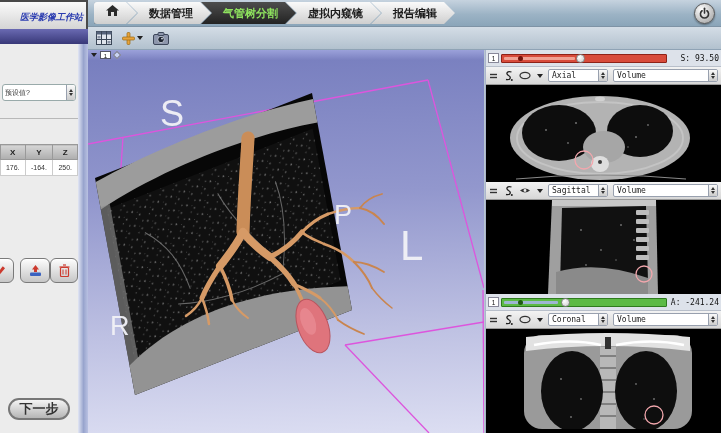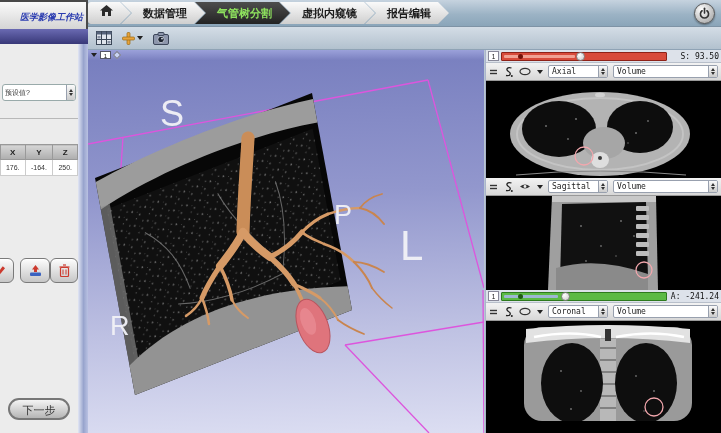--- a/index.html
+++ b/index.html
@@ -8,21 +8,21 @@
           font-family:"Liberation Sans",sans-serif;background:#b9c6d2;}
 
   
   .titleplate{position:absolute;left:0;top:0;width:88px;height:35px;
     background:linear-gradient(#fbfbfb,#cfcfcf);border:2px solid #4a4a4a;border-left:none;
     display:flex;align-items:center;justify-content:flex-end;padding-right:3px;overflow:hidden;}
   .titleplate span{font-family:"DejaVu Serif",serif;font-style:italic;font-weight:bold;
     font-size:9px;color:#2b3cb0;white-space:nowrap;}
   .topnav{position:absolute;left:88px;top:0;width:633px;height:27px;
     background:linear-gradient(#c6d3df,#9cb3c5 55%,#8aa5b9);
-    border-bottom:1px solid #7e93a5;display:flex;align-items:center;}
+    border-bottom:1px solid #7e93a5;display:flex;align-items:center;padding-left:6px;}
   .tab{position:relative;height:22px;line-height:22px;padding:0 18px 0 22px;
     font-size:11px;font-weight:bold;color:#1c1c1c;white-space:nowrap;
     background:linear-gradient(#fafafa,#cfcfcf);margin-left:-10px;
     clip-path:polygon(0 0,calc(100% - 11px) 0,100% 50%,calc(100% - 11px) 100%,0 100%,11px 50%);
     filter:drop-shadow(0 1px 1px rgba(0,0,0,.35));}
   .tab.first{margin-left:0;padding-left:12px;border-radius:3px 0 0 3px;
     clip-path:polygon(0 0,calc(100% - 11px) 0,100% 50%,calc(100% - 11px) 100%,0 100%);}
   .tab.active{background:linear-gradient(#4d4d4d,#232323);color:#8ee25e;}
   .powerbtn{position:absolute;right:6px;top:3px;width:21px;height:21px;border-radius:50%;
     background:radial-gradient(circle at 35% 30%,#ffffff,#c2c2c2 60%,#9a9a9a);
@@ -47,41 +47,41 @@
   .coords th{height:15px;background:linear-gradient(#d6d6d6,#adadad);border:1px solid #999;
     font-size:8px;color:#222;}
   .coords td{height:16px;background:#fff;border:1px solid #ccc;font-size:7px;color:#333;
     text-align:center;white-space:nowrap;overflow:hidden;}
   .btnrow{position:absolute;left:0;top:214px;width:78px;height:27px;}
   .sqbtn{position:absolute;top:0;width:30px;height:25px;border:1px solid #7a7a7a;border-radius:6px;
     background:linear-gradient(#fdfdfd,#c6c6c6);display:flex;align-items:center;justify-content:center;
     box-shadow:inset 0 1px 0 #fff;}
   .nextbtn{position:absolute;left:8px;top:354px;width:62px;height:22px;border-radius:11px;
     background:linear-gradient(#f4f4f4,#b5b5b5);border:2px solid #777;
-    display:flex;align-items:flex-end;justify-content:center;font-size:11px;font-weight:normal;color:#333;}
+    display:flex;align-items:flex-end;justify-content:center;font-size:13px;font-weight:bold;color:#333;}
   .splitter{position:absolute;left:78px;top:44px;width:10px;height:389px;
     background:linear-gradient(90deg,#e2e6f4,#98a4cd 55%,#b9c1e2);}
 
   
   .view3d{position:absolute;left:88px;top:50px;width:396px;height:383px;
     background:linear-gradient(178deg,#767dbe 0%,#9297cd 38%,#bdc0e2 72%,#dcdef2 100%);}
   .v3strip{position:absolute;left:0;top:0;width:396px;height:10px;
     background:linear-gradient(#9ba1da,#7b81c0);display:flex;align-items:center;gap:3px;padding-left:3px;}
   .v3count{width:11px;height:8px;background:#fff;border:1px solid #556;font-size:6px;
     line-height:8px;text-align:center;color:#111;}
   .caret{width:0;height:0;border-left:3px solid transparent;border-right:3px solid transparent;
     border-top:4px solid #222;}
   .diamond{width:6px;height:6px;background:#c9d4f4;border:1px solid #778;transform:rotate(45deg);}
   .scene{position:absolute;left:0;top:0;}
 
   
   .rightpanel{position:absolute;left:485px;top:50px;width:236px;height:383px;
     border-left:1px solid #aab4cc;background:#000;display:flex;flex-direction:column;}
   .vblock{display:flex;flex-direction:column;}
-  .sliderrow{height:13px;display:flex;align-items:center;gap:2px;padding:0 2px;
+  .sliderrow{height:13px;display:flex;align-items:center;gap:2px;padding:8px 2px;
     background:#dde2ea;border-bottom:1px solid #b8bfca;}
   .cnt{width:11px;height:10px;background:#fff;border:1px solid #889;font-size:6.5px;
     line-height:9px;text-align:center;color:#111;}
   .sbar{flex:1;height:9px;position:relative;border:1px solid;border-radius:1px;}
   .sbar .track{position:absolute;left:2px;top:2px;height:3px;border-radius:1px;}
   .sbar .dot{position:absolute;left:10%;top:1.5px;width:5px;height:5px;border-radius:50%;}
   .sbar .handle{position:absolute;top:-1px;width:9px;height:9px;border-radius:50%;
     background:radial-gradient(circle at 35% 30%,#fff,#c9c9c9);border:1px solid #848484;}
   .ax .sbar{background:#d84b3b;border-color:#8e2218;}
   .ax .track{background:#f0a193;width:43%;}

